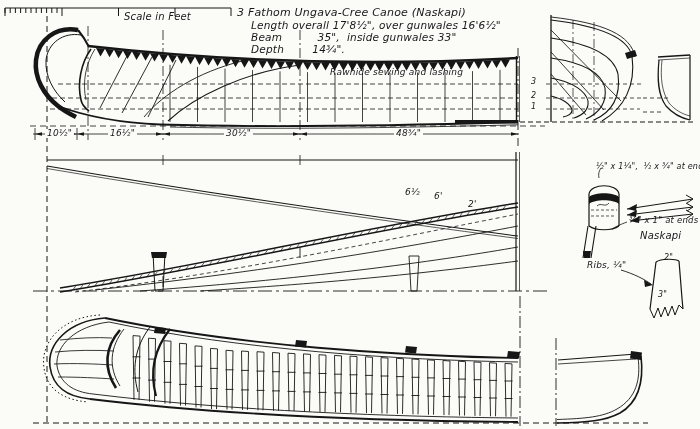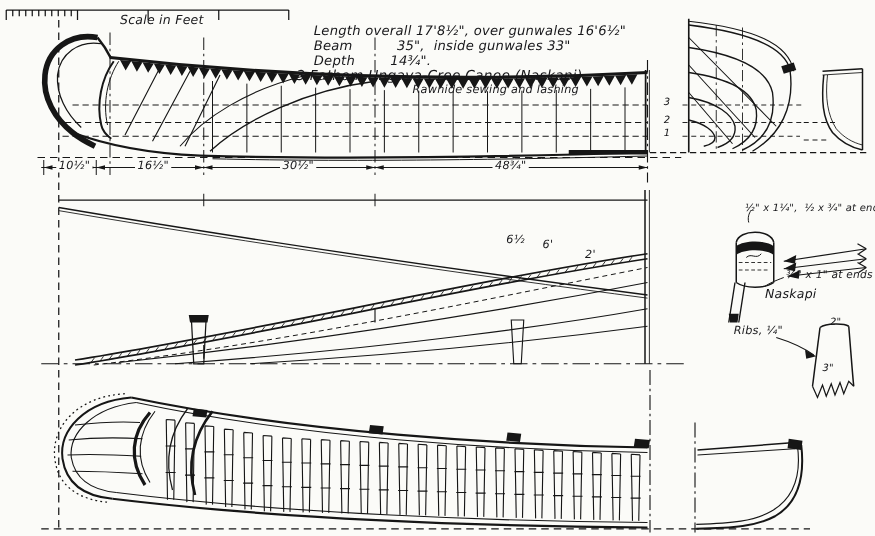--- a/index.html
+++ b/index.html
@@ -7,21 +7,21 @@
          font-family:"DejaVu Sans",sans-serif;}
   svg{position:absolute;left:0;top:0;}
   .lbl{position:absolute;color:#17171a;font-style:italic;letter-spacing:.2px;
        white-space:pre;line-height:1;}
   .mask{background:#fbfbf8;padding:0 2px;}
   .t1{font-size:11px;}
   .t2{font-size:10.5px;}
   .s9{font-size:9px;}
   .s85{font-size:8.5px;}
   .s8{font-size:8px;}
-  .s10{font-size:10px;}
+  .s10{font-size:10px;margin-left:28px;}
 </style>
 </head>
 <body>
 
 <div class="stage">
 
 <svg width="700" height="429" viewBox="0 0 700 429">
   <g id="borders" stroke="#161616" fill="none">
     <path d="M47,16 V423" stroke-width="1" stroke-dasharray="6,4"></path>
     <path d="M33,423 H648" stroke-width="1" stroke-dasharray="6,4"></path>
@@ -160,21 +160,21 @@
     <path d="M653,285 L644,280 L645,287 Z" fill="#161616" stroke="none"></path>
     <path d="M656,262 C653,285 651,300 650,309" stroke-width="1.2"></path>
     <path d="M679,261 C681,285 682,300 683,309" stroke-width="1.2"></path>
     <path d="M656,262 C661,258.5 675,258.5 679,261" stroke-width="1.2"></path>
     <path d="M650,309 L654,318 L658,308 L661,317 L665,307 L668,316 L672,306 L675,315 L679,305 L683,309" stroke-width="1"></path>
   </g>
 </svg>
 
 <div class="lbl s10" style="left:96px;top:12px;">Scale in Feet</div>
 
-<div class="lbl t1" style="left:237px;top:7px;margin-top:48px;">3 Fathom Ungava-Cree Canoe (Naskapi)</div>
+<div class="lbl t1" style="left:237px;top:7px;">3 Fathom Ungava-Cree Canoe (Naskapi)</div>
 <div class="lbl t2" style="left:251px;top:20px;">Length overall 17'8½", over gunwales 16'6½"</div>
 <div class="lbl t2" style="left:251px;top:32px;">Beam          35",  inside gunwales 33"</div>
 <div class="lbl t2" style="left:251px;top:44px;">Depth        14¾".</div>
 
 <div class="lbl s9" style="left:330px;top:68px;">Rawhide sewing and lashing</div>
 
 <div class="lbl s8" style="left:531px;top:78px;">3</div>
 <div class="lbl s8" style="left:531px;top:92px;">2</div>
 <div class="lbl s8" style="left:531px;top:103px;">1</div>
 

